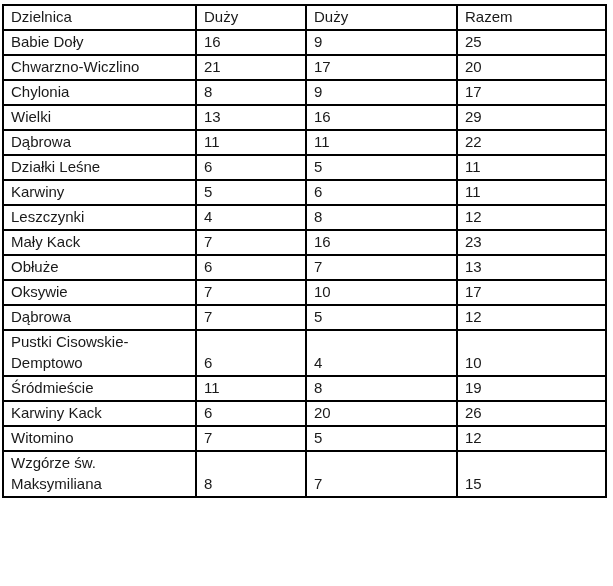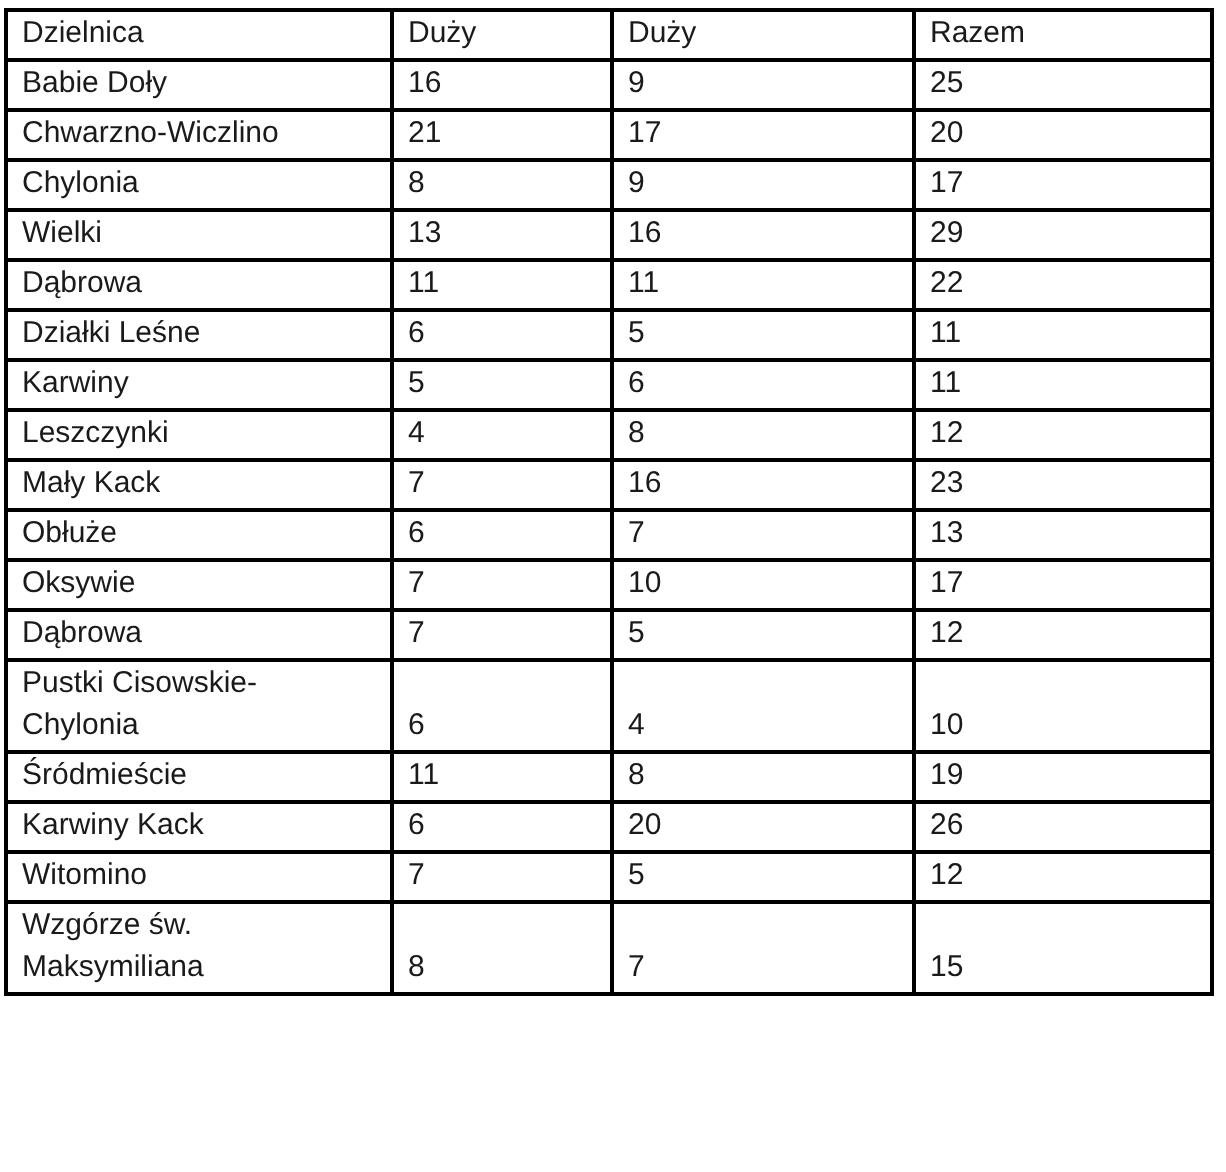--- a/index.html
+++ b/index.html
@@ -133,21 +133,21 @@
           <td>17</td>
         </tr>
         <tr>
           <td>Dąbrowa</td>
           <td>7</td>
           <td>5</td>
           <td>12</td>
         </tr>
         <tr class="tall">
           <td>Pustki Cisowskie-
-Chylonia</td>
+Demptowo</td>
           <td>6</td>
           <td>4</td>
           <td>10</td>
         </tr>
         <tr>
           <td>Śródmieście</td>
           <td>11</td>
           <td>8</td>
           <td>19</td>
         </tr>

